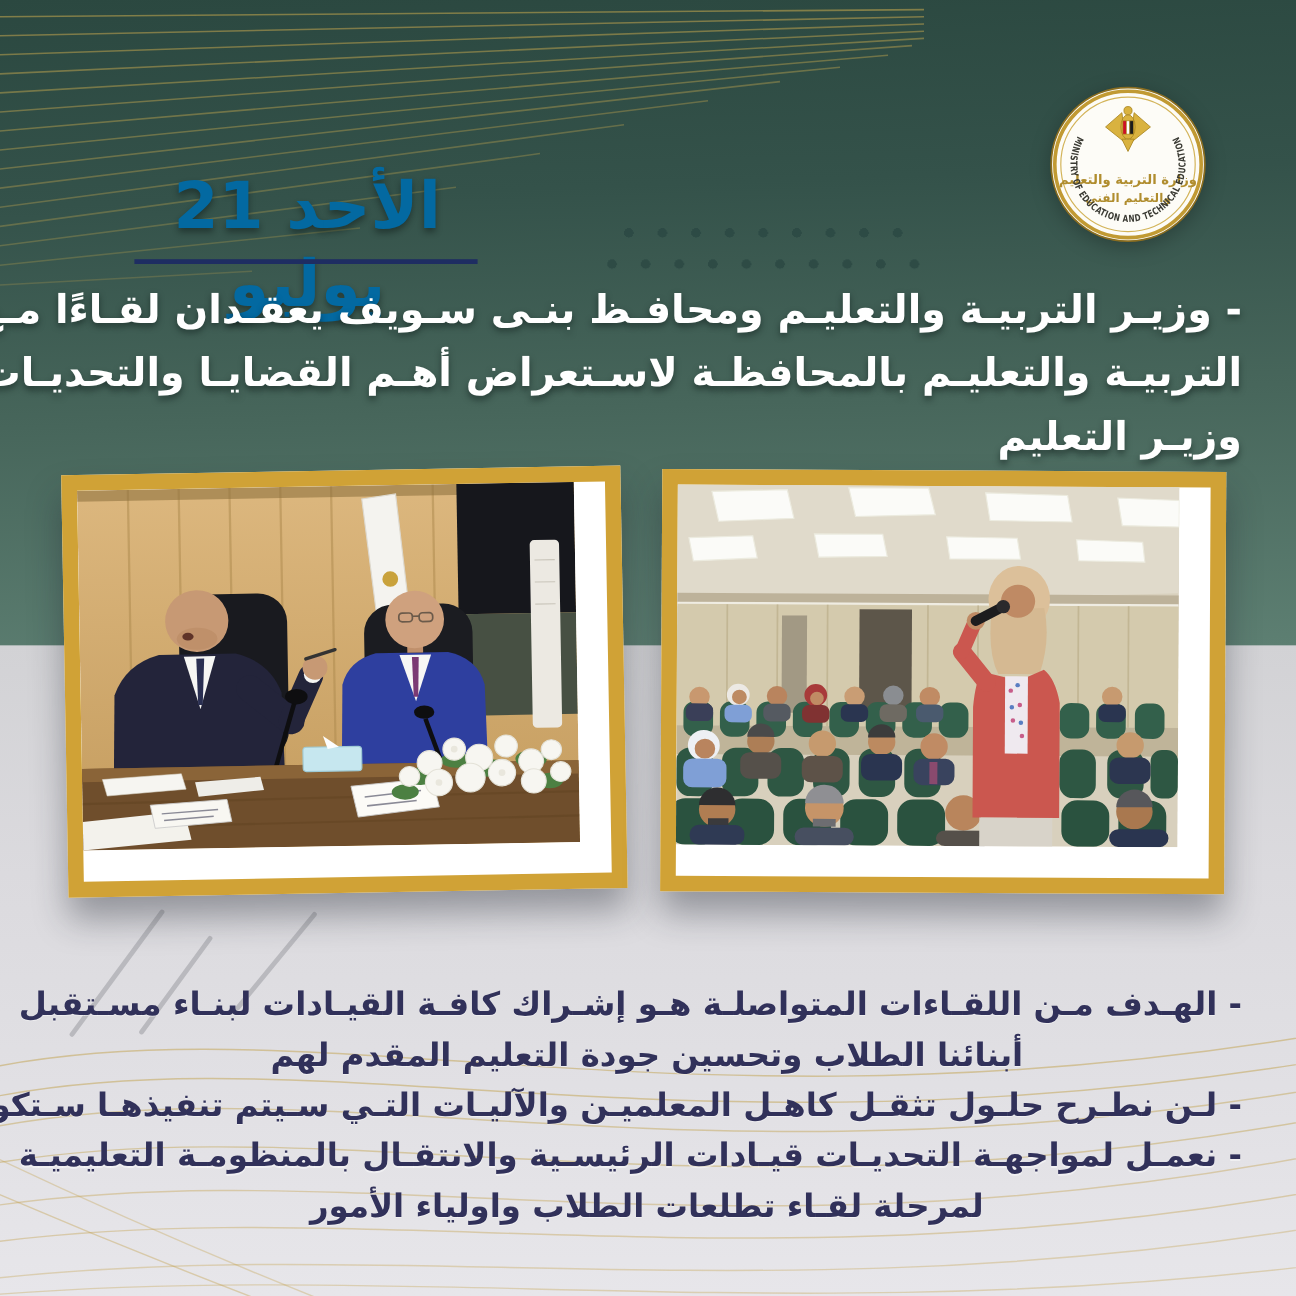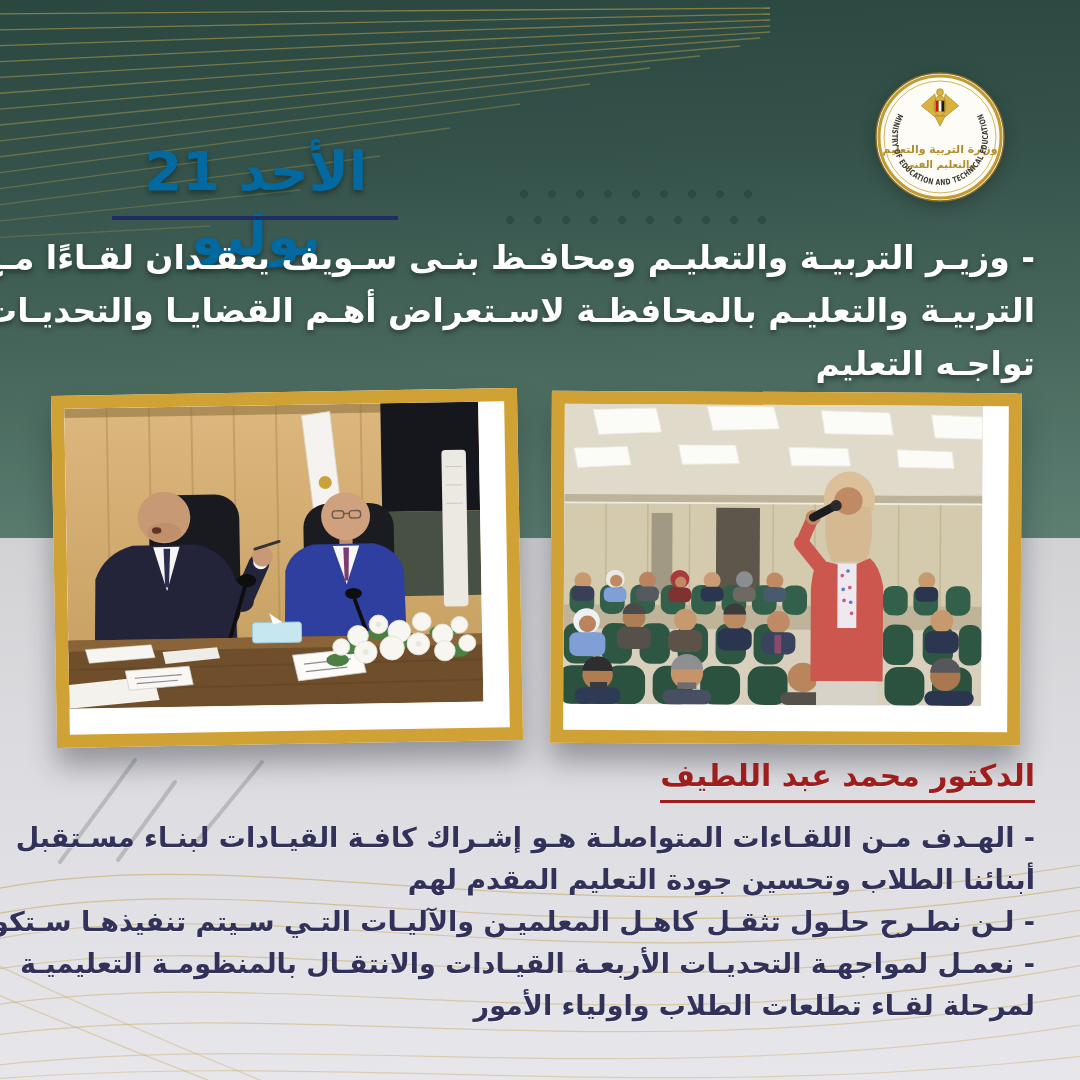--- a/index.html
+++ b/index.html
@@ -46,21 +46,21 @@
   }
   .headline div{white-space:nowrap;}
   .speaker{
     position:absolute;right:45px;top:758px;
     direction:rtl;font-size:30px;font-weight:bold;color:#9e1d1d;
     border-bottom:3px solid #9e1d1d;padding-bottom:7px;
     text-shadow:0 1px 0 rgba(255,255,255,.5);
   }
   .statement{
     position:absolute;right:45px;top:817px;width:992px;
-    direction:rtl;text-align:right;color:#31315a;
+    direction:rtl;text-align:center;color:#31315a;
     font-size:27px;font-weight:bold;line-height:42px;
     text-shadow:0 1px 0 rgba(255,255,255,.45);
   }
   .statement div{white-space:nowrap;}
   
   .photo{
     position:absolute;border:13px solid #d0a236;background:#fff;
     box-shadow:0 18px 28px rgba(30,35,45,.38);
   }
   .photo svg{display:block;}
@@ -150,21 +150,21 @@
   </svg>
 
   <div class="date-wrap">
     <div class="date-text">الأحد 21 يوليو</div>
   </div>
   <div class="date-underline"></div>
 
   <div class="headline">
     <div>- وزيـر التربيـة والتعليـم ومحافـظ بنـى سـويف يعقـدان لقـاءًا مـع قيـادات</div>
     <div>التربيـة والتعليـم بالمحافظـة لاسـتعراض أهـم القضايـا والتحديـات التـى تواجـه</div>
-    <div>تواجـه التعليم</div>
+    <div>وزيـر التعليم</div>
   </div>
 
   <div class="photo photo-left">
     <svg width="414" height="300" viewBox="0 0 440 326" preserveAspectRatio="none" role="img">
       <defs>
         <linearGradient id="woodL" x1="0" y1="0" x2="0" y2="1">
           <stop offset="0" stop-color="#dcb77e"></stop>
             <stop offset="1" stop-color="#c49c5e"></stop>
         </linearGradient>
       </defs>
@@ -420,23 +420,22 @@
         <path d="M272,178 L250,150" stroke="#cb574f" stroke-width="16" stroke-linecap="round"></path>
         <path d="M250,150 L260,126" stroke="#cb574f" stroke-width="13" stroke-linecap="round"></path>
         <circle cx="262" cy="122" r="8" fill="#bf8a64"></circle>
         <line x1="262" y1="122" x2="284" y2="110" stroke="#1c1c1e" stroke-width="9" stroke-linecap="round"></line>
         <circle cx="286" cy="109" r="6" fill="#2a2a2c"></circle>
         <rect x="266" y="300" width="64" height="26" fill="#d8d3c9"></rect>
       </g>
     </svg>
   </div>
 
-  <div class="speaker">الدكتور محمد عبد اللطيف</div>
 
   <div class="statement">
     <div>- الهـدف مـن اللقـاءات المتواصلـة هـو إشـراك كافـة القيـادات لبنـاء مسـتقبل</div>
     <div>أبنائنا الطلاب وتحسين جودة التعليم المقدم لهم</div>
     <div>- لـن نطـرح حلـول تثقـل كاهـل المعلميـن والآليـات التـي سـيتم تنفيذهـا سـتكون</div>
-    <div>- نعمـل لمواجهـة التحديـات الأربعـة القيـادات والانتقـال بالمنظومـة التعليميـة</div>
+    <div>- نعمـل لمواجهـة التحديـات قيـادات الرئيسـية والانتقـال بالمنظومـة التعليميـة</div>
     <div>لمرحلة لقـاء تطلعات الطلاب واولياء الأمور</div>
   </div>
 
 </div>
 
 </body></html>

